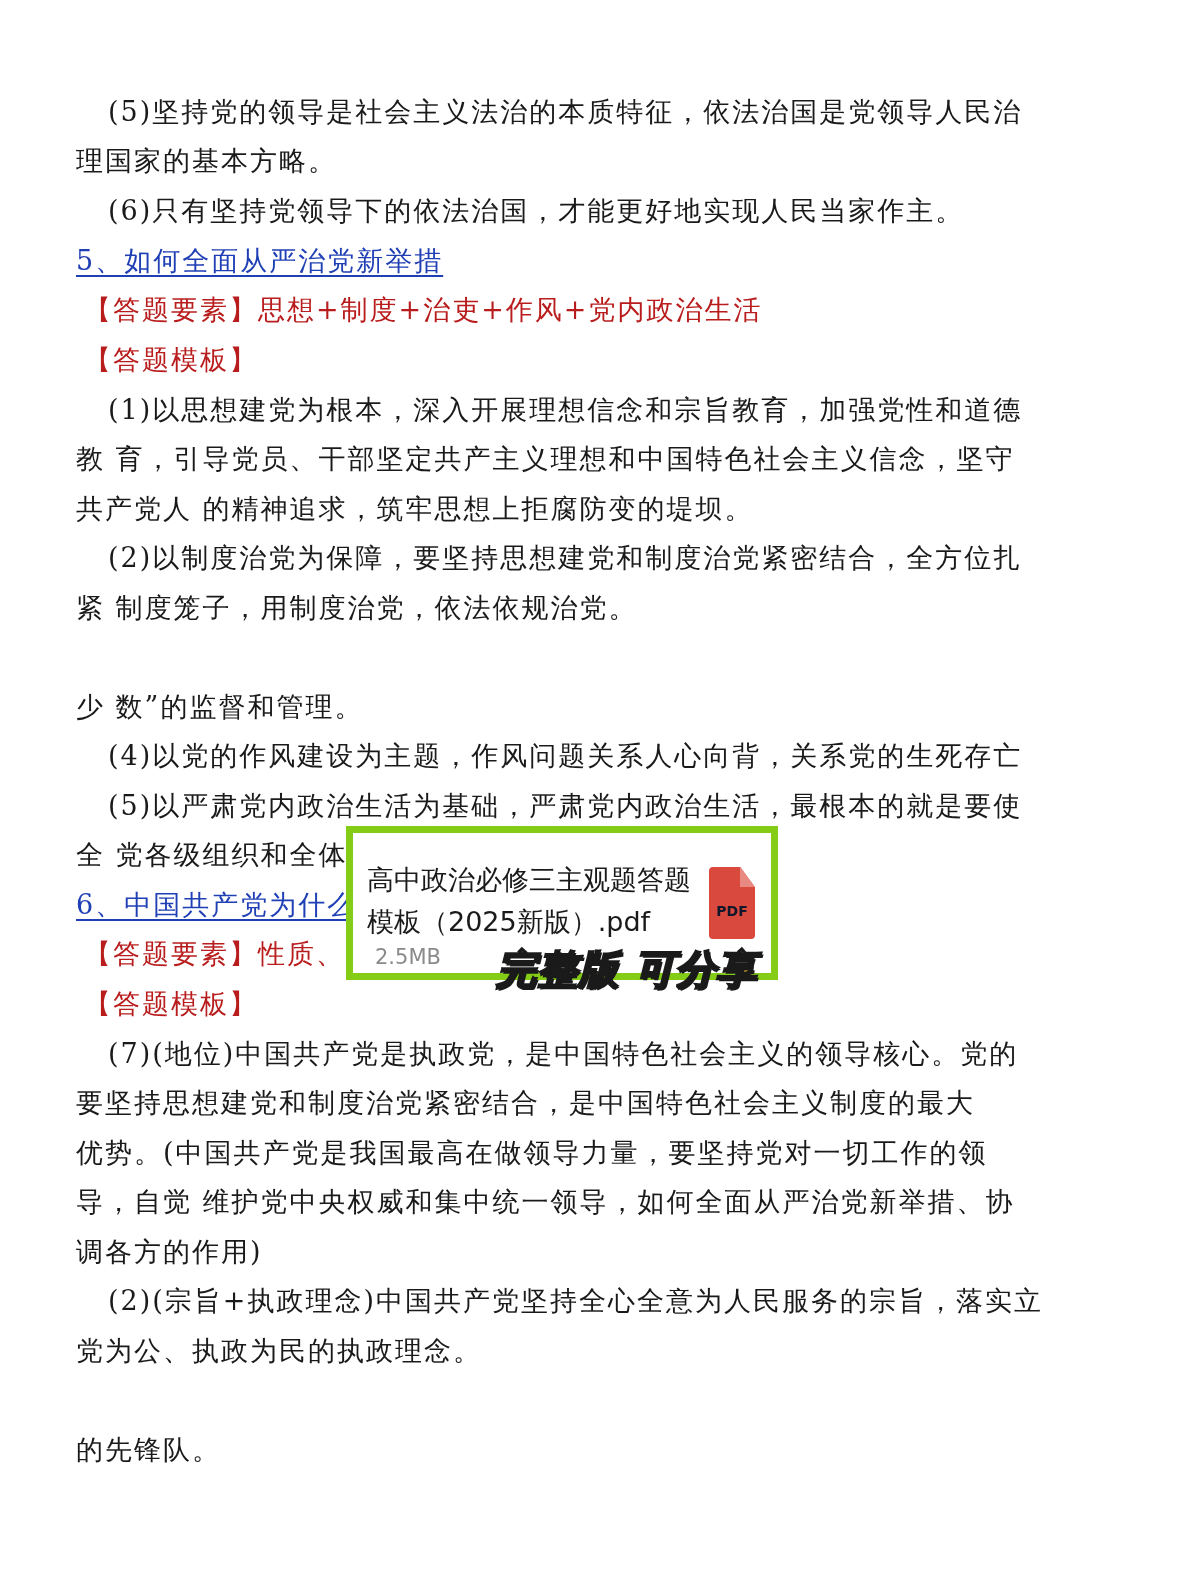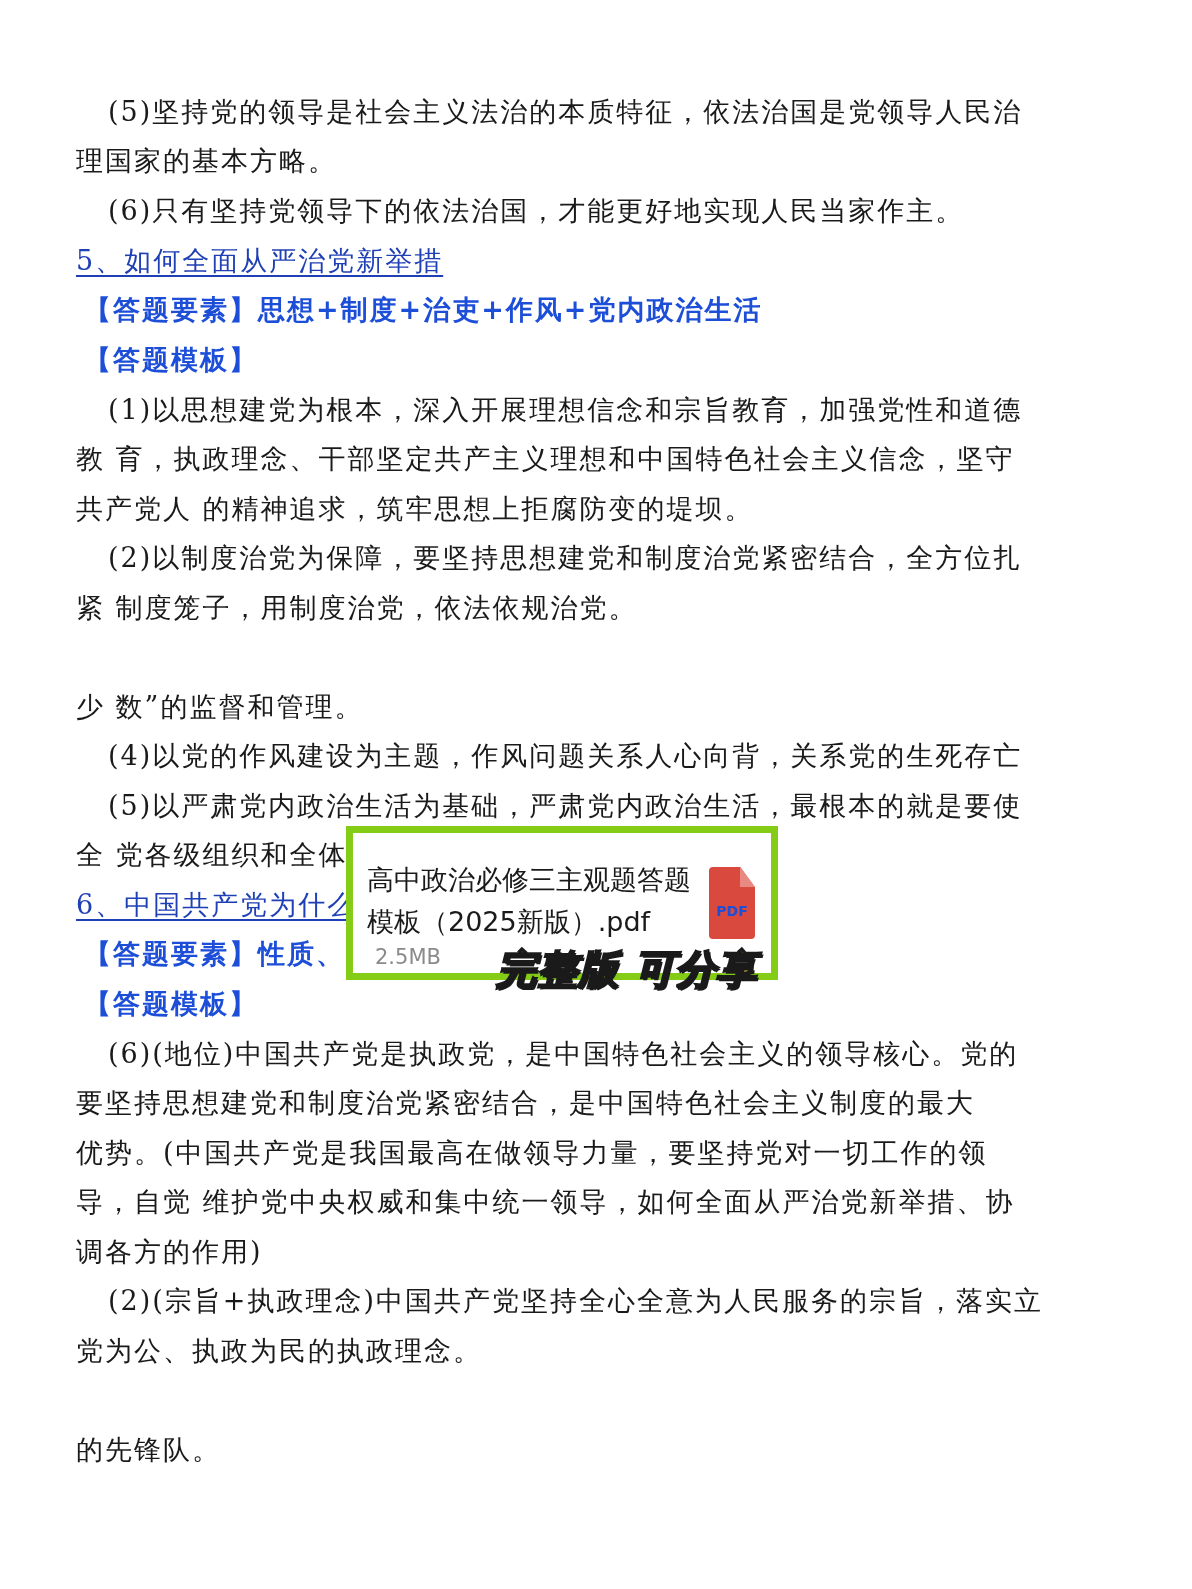--- a/index.html
+++ b/index.html
@@ -9,21 +9,21 @@
     color: #1a1a1a;
   }
   .page { position: absolute; left: 16px; top: 0; width: 1192px; height: 1589px; }
   .line {
     position: absolute; left: 60px; right: 60px;
     font-size: 27px; line-height: 40px; white-space: nowrap;
     letter-spacing: 2px;
   }
   .indent { left: 92px; }
   .heading { color: #1f3fb5; text-decoration: underline; text-decoration-thickness: 2px; text-underline-offset: 5px; }
-  .red { color: #1d4ed8; font-weight: bold; }
+  .red { color: #b91c1c; }
 
   .card {
     position: absolute; left: 346px; top: 826px; width: 432px; height: 154px;
     background: #ffffff; border: 7px solid #84cc16; box-sizing: border-box;
     font-family: "DejaVu Sans", "Liberation Sans", sans-serif;
   }
   .card-title {
     position: absolute; left: 14px; top: 26px; width: 330px;
     font-size: 27px; line-height: 42px; color: #1a1a1a; white-space: normal;
   }
@@ -32,21 +32,21 @@
     position: absolute; left: 356px; top: 34px; width: 46px; height: 72px;
     background: #d9493e; border-radius: 4px;
     clip-path: polygon(0 0, 68% 0, 100% 28%, 100% 100%, 0 100%);
   }
   .pdf-fold {
     position: absolute; left: 387px; top: 34px; width: 15px; height: 20px;
     background: #e98a82; clip-path: polygon(0 0, 100% 100%, 0 100%);
   }
   .pdf-label {
     position: absolute; left: 356px; top: 70px; width: 46px; text-align: center;
-    font-size: 14px; color: #1d4ed8; font-weight: bold;
+    font-size: 14px; color: #0f172a; font-weight: bold;
   }
   .stamp {
     position: absolute; left: 496px; top: 942px;
     font-family: "DejaVu Sans", "Liberation Sans", sans-serif;
     font-size: 40px; font-weight: bold; font-style: italic; color: #f5c431;
     letter-spacing: 1px; white-space: nowrap;
     -webkit-text-stroke: 2px #1a1a1a;
     text-shadow: 2px 2px 0 #1a1a1a;
   }
 </style>
@@ -54,32 +54,32 @@
 <body>
 
 <div class="page">
   <div class="line indent" style="top:92px">(5)坚持党的领导是社会主义法治的本质特征，依法治国是党领导人民治</div>
   <div class="line" style="top:141px">理国家的基本方略。</div>
   <div class="line indent" style="top:191px">(6)只有坚持党领导下的依法治国，才能更好地实现人民当家作主。</div>
   <div class="line heading" style="top:241px">5、如何全面从严治党新举措</div>
   <div class="line red indent" style="top:290px; left:68px">【答题要素】思想+制度+治吏+作风+党内政治生活</div>
   <div class="line red" style="top:340px; left:68px">【答题模板】</div>
   <div class="line indent" style="top:390px">(1)以思想建党为根本，深入开展理想信念和宗旨教育，加强党性和道德</div>
-  <div class="line" style="top:439px">教 育，执政理念、干部坚定共产主义理想和中国特色社会主义信念，坚守</div>
+  <div class="line" style="top:439px">教 育，引导党员、干部坚定共产主义理想和中国特色社会主义信念，坚守</div>
   <div class="line" style="top:489px">共产党人 的精神追求，筑牢思想上拒腐防变的堤坝。</div>
   <div class="line indent" style="top:538px">(2)以制度治党为保障，要坚持思想建党和制度治党紧密结合，全方位扎</div>
   <div class="line" style="top:588px">紧 制度笼子，用制度治党，依法依规治党。</div>
   <div class="line" style="top:687px">少 数”的监督和管理。</div>
   <div class="line indent" style="top:736px">(4)以党的作风建设为主题，作风问题关系人心向背，关系党的生死存亡</div>
   <div class="line indent" style="top:786px">(5)以严肃党内政治生活为基础，严肃党内政治生活，最根本的就是要使</div>
   <div class="line" style="top:835px">全 党各级组织和全体</div>
   <div class="line heading" style="top:885px">6、中国共产党为什么</div>
   <div class="line red" style="top:934px; left:68px">【答题要素】性质、</div>
   <div class="line red" style="top:984px; left:68px">【答题模板】</div>
-  <div class="line indent" style="top:1034px">(6)(地位)中国共产党是执政党，是中国特色社会主义的领导核心。党的</div>
+  <div class="line indent" style="top:1034px">(7)(地位)中国共产党是执政党，是中国特色社会主义的领导核心。党的</div>
   <div class="line" style="top:1083px">要坚持思想建党和制度治党紧密结合，是中国特色社会主义制度的最大</div>
   <div class="line" style="top:1133px">优势。(中国共产党是我国最高在做领导力量，要坚持党对一切工作的领</div>
   <div class="line" style="top:1182px">导，自觉 维护党中央权威和集中统一领导，如何全面从严治党新举措、协</div>
   <div class="line" style="top:1232px">调各方的作用)</div>
   <div class="line indent" style="top:1281px">(2)(宗旨+执政理念)中国共产党坚持全心全意为人民服务的宗旨，落实立</div>
   <div class="line" style="top:1331px">党为公、执政为民的执政理念。</div>
   <div class="line" style="top:1430px">的先锋队。</div>
 </div>
 
 <div class="card">

